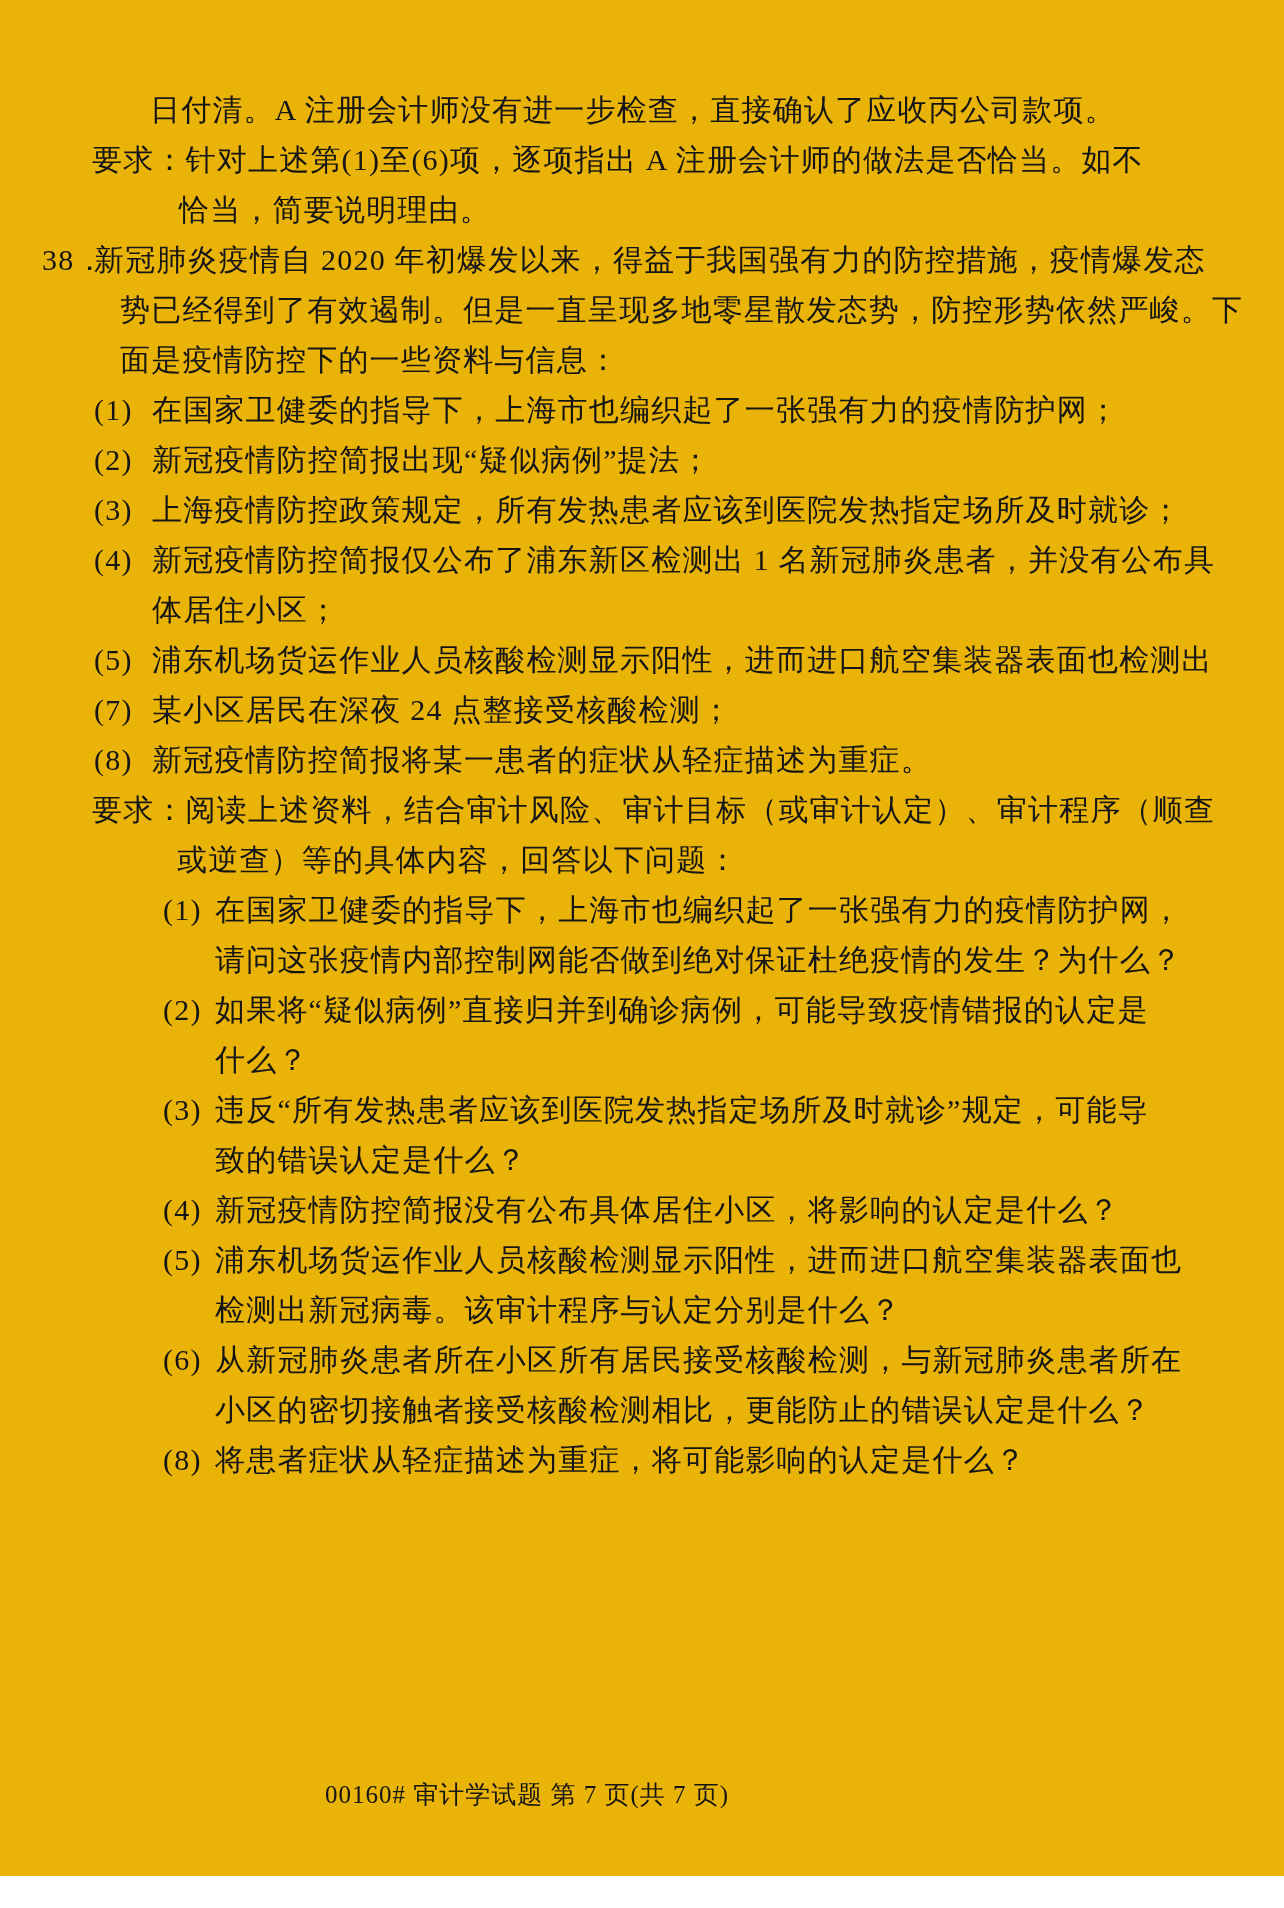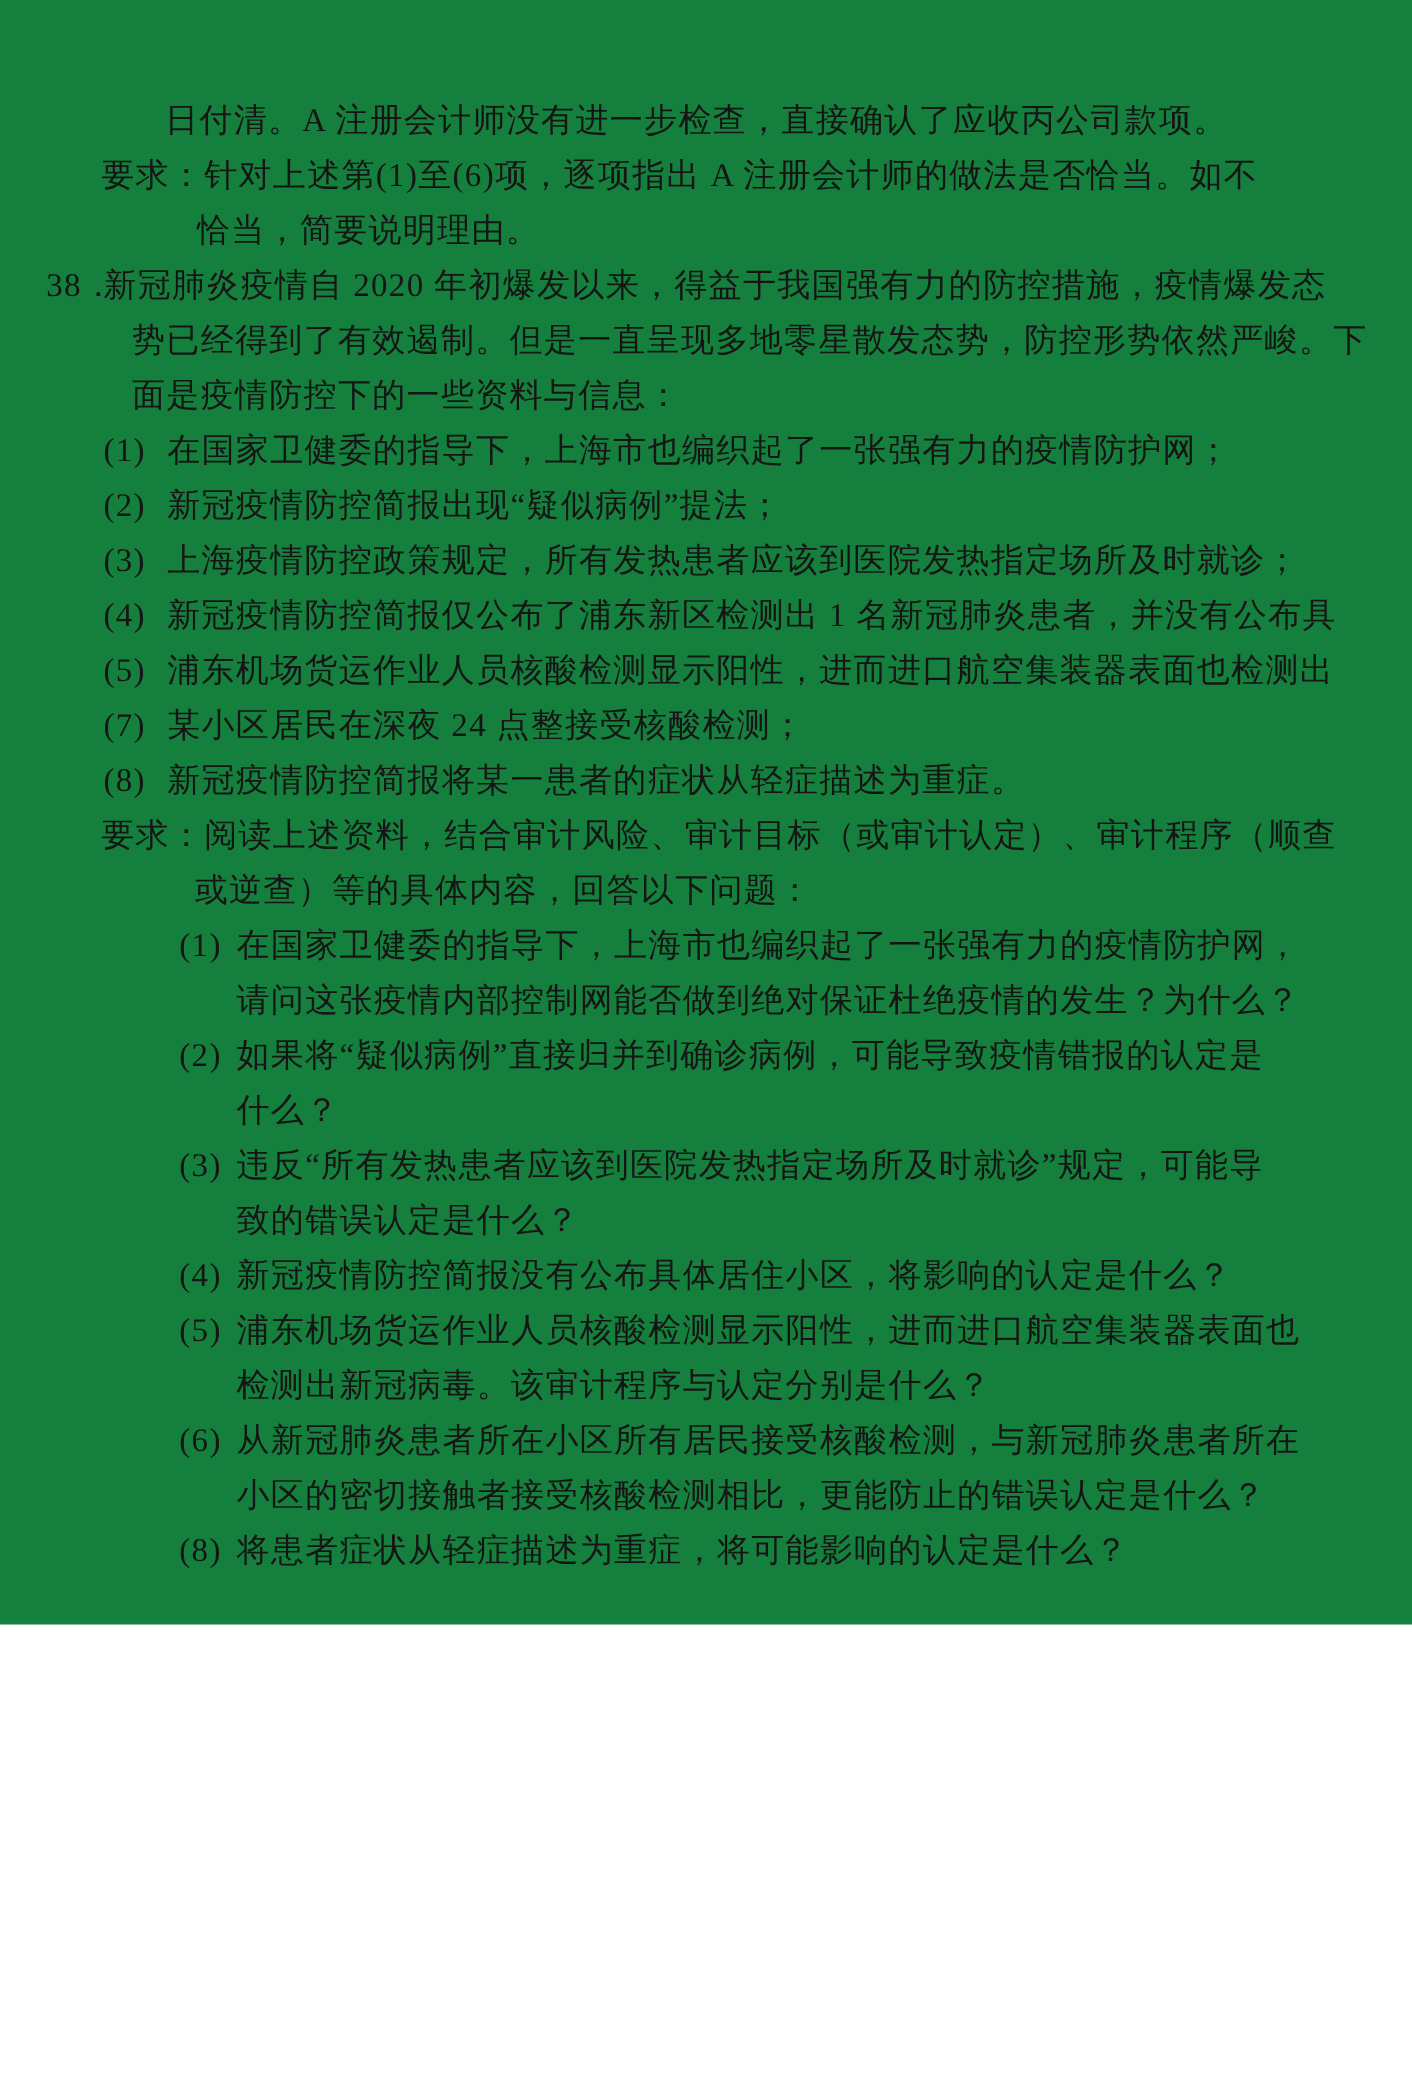--- a/index.html
+++ b/index.html
@@ -1,20 +1,20 @@
 <!DOCTYPE html>
 <html><head>
 <meta charset="utf-8">
 <style>
   html, body { margin: 0; padding: 0; background: #ffffff; }
   .sheet {
     position: relative;
     width: 1284px;
-    height: 1477px;
-    background: #15803d;
+    height: 1876px;
+    background: #eab308;
     color: #151515;
     font-family: "Liberation Serif", "DejaVu Serif", serif;
     font-size: 30px;
     letter-spacing: 1.2px;
     overflow: hidden;
   }
   .doc { padding-top: 85px; }
   .line { height: 50px; line-height: 50px; white-space: nowrap; }
 
   
@@ -56,20 +56,21 @@
     <div class="line q37-cont">恰当，简要说明理由。</div>
 
     <div class="line qnum-line"><span class="qnum">38．</span><span>新冠肺炎疫情自 2020 年初爆发以来，得益于我国强有力的防控措施，疫情爆发态</span></div>
     <div class="line body38">势已经得到了有效遏制。但是一直呈现多地零星散发态势，防控形势依然严峻。下</div>
     <div class="line body38">面是疫情防控下的一些资料与信息：</div>
 
     <div class="line mat"><span class="mk">(1)</span><span>在国家卫健委的指导下，上海市也编织起了一张强有力的疫情防护网；</span></div>
     <div class="line mat"><span class="mk">(2)</span><span>新冠疫情防控简报出现“疑似病例”提法；</span></div>
     <div class="line mat"><span class="mk">(3)</span><span>上海疫情防控政策规定，所有发热患者应该到医院发热指定场所及时就诊；</span></div>
     <div class="line mat"><span class="mk">(4)</span><span>新冠疫情防控简报仅公布了浦东新区检测出 1 名新冠肺炎患者，并没有公布具</span></div>
+    <div class="line mat-cont">体居住小区；</div>
     <div class="line mat"><span class="mk">(5)</span><span>浦东机场货运作业人员核酸检测显示阳性，进而进口航空集装器表面也检测出</span></div>
     <div class="line mat"><span class="mk">(7)</span><span>某小区居民在深夜 24 点整接受核酸检测；</span></div>
     <div class="line mat"><span class="mk">(8)</span><span>新冠疫情防控简报将某一患者的症状从轻症描述为重症。</span></div>
 
     <div class="line req"><span class="reqlabel">要求：</span><span>阅读上述资料，结合审计风险、审计目标（或审计认定）、审计程序（顺查</span></div>
     <div class="line req2-cont">或逆查）等的具体内容，回答以下问题：</div>
 
     <div class="line subq"><span class="mk2">(1)</span><span>在国家卫健委的指导下，上海市也编织起了一张强有力的疫情防护网，</span></div>
     <div class="line subq-cont">请问这张疫情内部控制网能否做到绝对保证杜绝疫情的发生？为什么？</div>
     <div class="line subq"><span class="mk2">(2)</span><span>如果将“疑似病例”直接归并到确诊病例，可能导致疫情错报的认定是</span></div>

